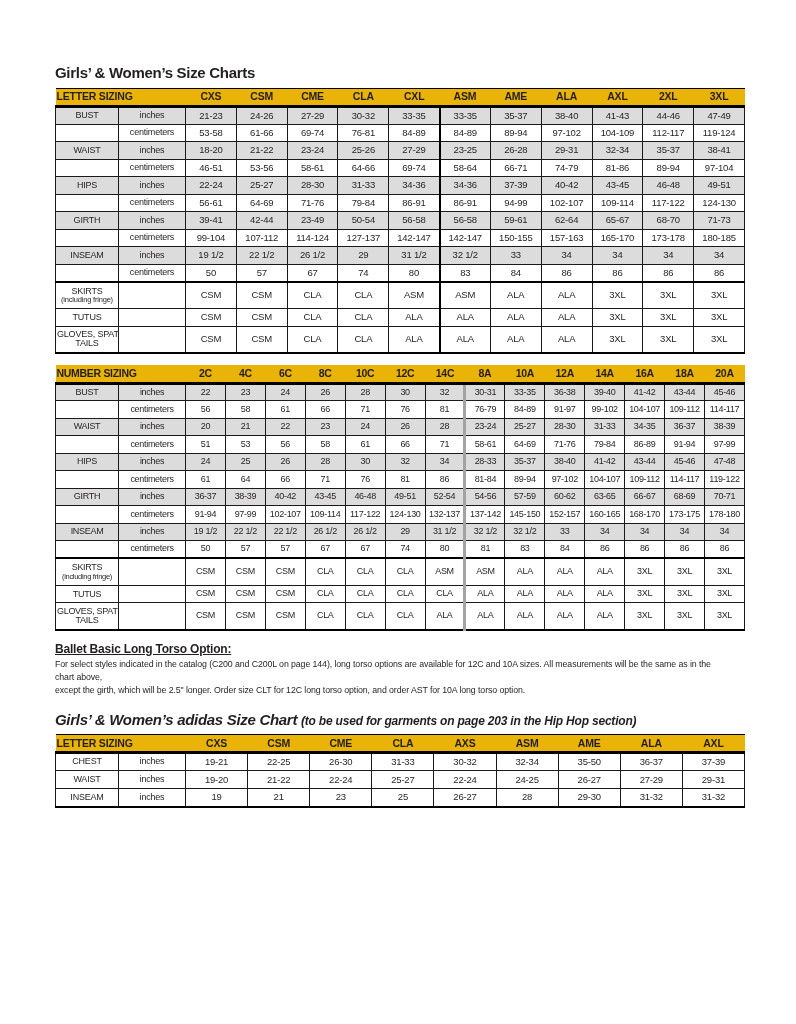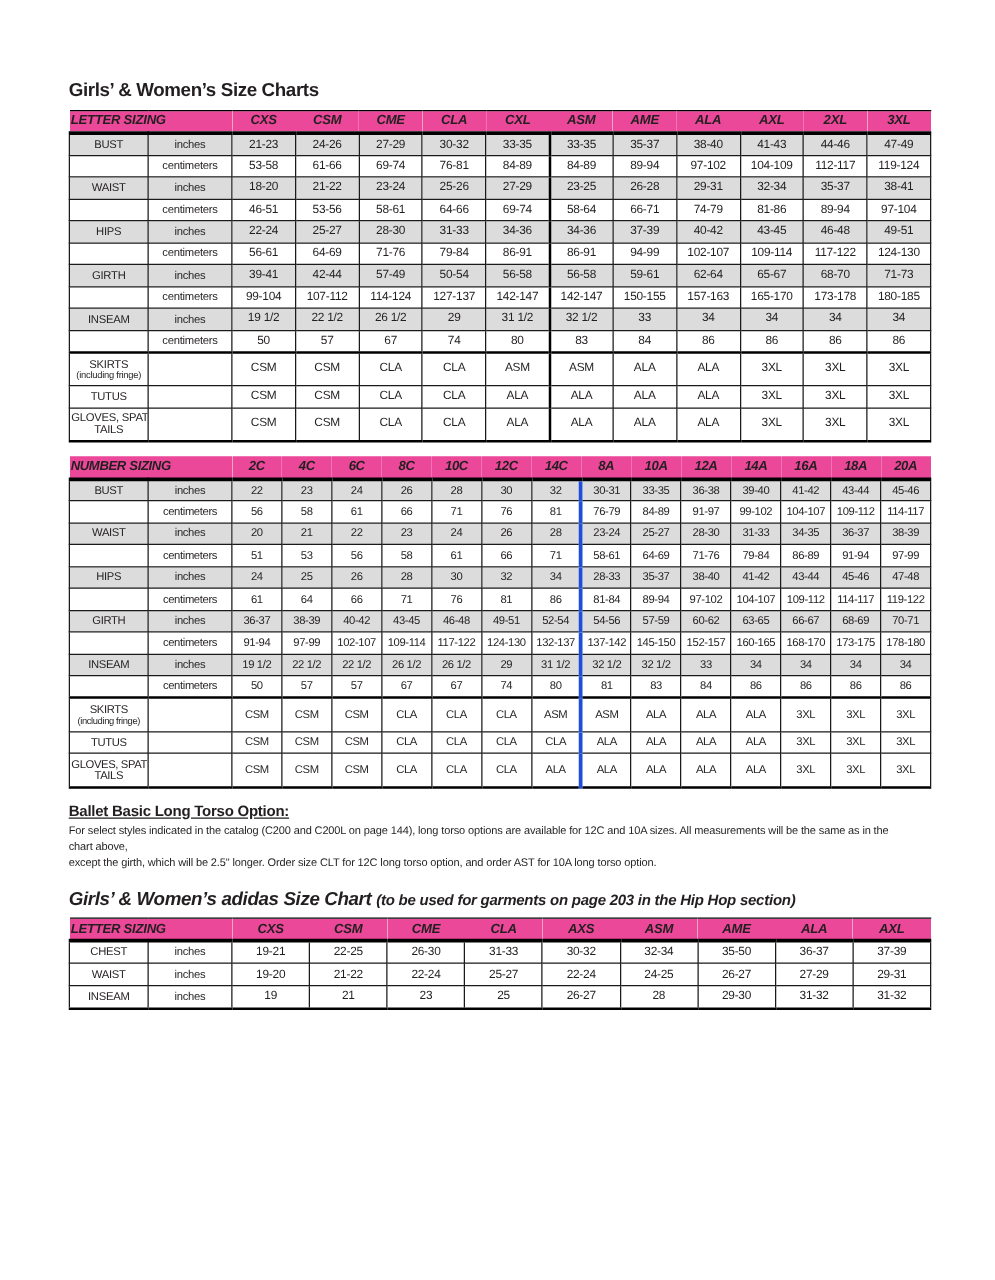--- a/index.html
+++ b/index.html
@@ -37,30 +37,29 @@
     letter-spacing: -0.2px;
     overflow: hidden; white-space: nowrap;
   }
   table.size.t2 td { font-size: 9px; letter-spacing: -0.3px; }
   table.size.t3 td { height: 18px; }
 
   
   table.size tr.head td {
     border: 0; border-bottom: 3px solid #000;
     font-weight: bold; font-size: 10.5px; height: 18px;
-    background: #ec4899;
-    font-style: italic;
+    background: #eab308;
   }
   table.size.top-rule tr.head td { border-top: 1px solid #000; }
   table.size tr.head td.hlabel { text-align: left; padding-left: 1px; font-size: 10.5px; }
 
   table.size tr.shaded td { background: #dcdcdc; }
 
   table.size td.split  { border-left: 2px solid #000; }
-  table.size.t2 td.split { border-left: 3px solid #1d4ed8; }
+  table.size.t2 td.split { border-left: 3px solid #a3a3a3; }
 
   table.size tr.gsep td { border-top: 2.5px solid #000; }
   table.size tr:last-child td { border-bottom: 2px solid #000; }
   table.size tr.tall td { height: 27px; }
 
   table.size td.rlabel { font-size: 9px; }
   table.size td.runit  { font-size: 9px; }
   .gl1 { font-size: 9px; line-height: 1.15; }
   .gl2 { font-size: 7.5px; line-height: 1.1; }
   .gl2.same { font-size: 9px; }
@@ -199,21 +198,21 @@
             <td class="val">102-107</td>
             <td class="val">109-114</td>
             <td class="val">117-122</td>
             <td class="val">124-130</td>
           </tr>
           <tr class="shaded">
             <td class="rlabel">GIRTH</td>
             <td class="runit">inches</td>
             <td class="val">39-41</td>
             <td class="val">42-44</td>
-            <td class="val">57-49</td>
+            <td class="val">23-49</td>
             <td class="val">50-54</td>
             <td class="val">56-58</td>
             <td class="val split">56-58</td>
             <td class="val">59-61</td>
             <td class="val">62-64</td>
             <td class="val">65-67</td>
             <td class="val">68-70</td>
             <td class="val">71-73</td>
           </tr>
           <tr>

